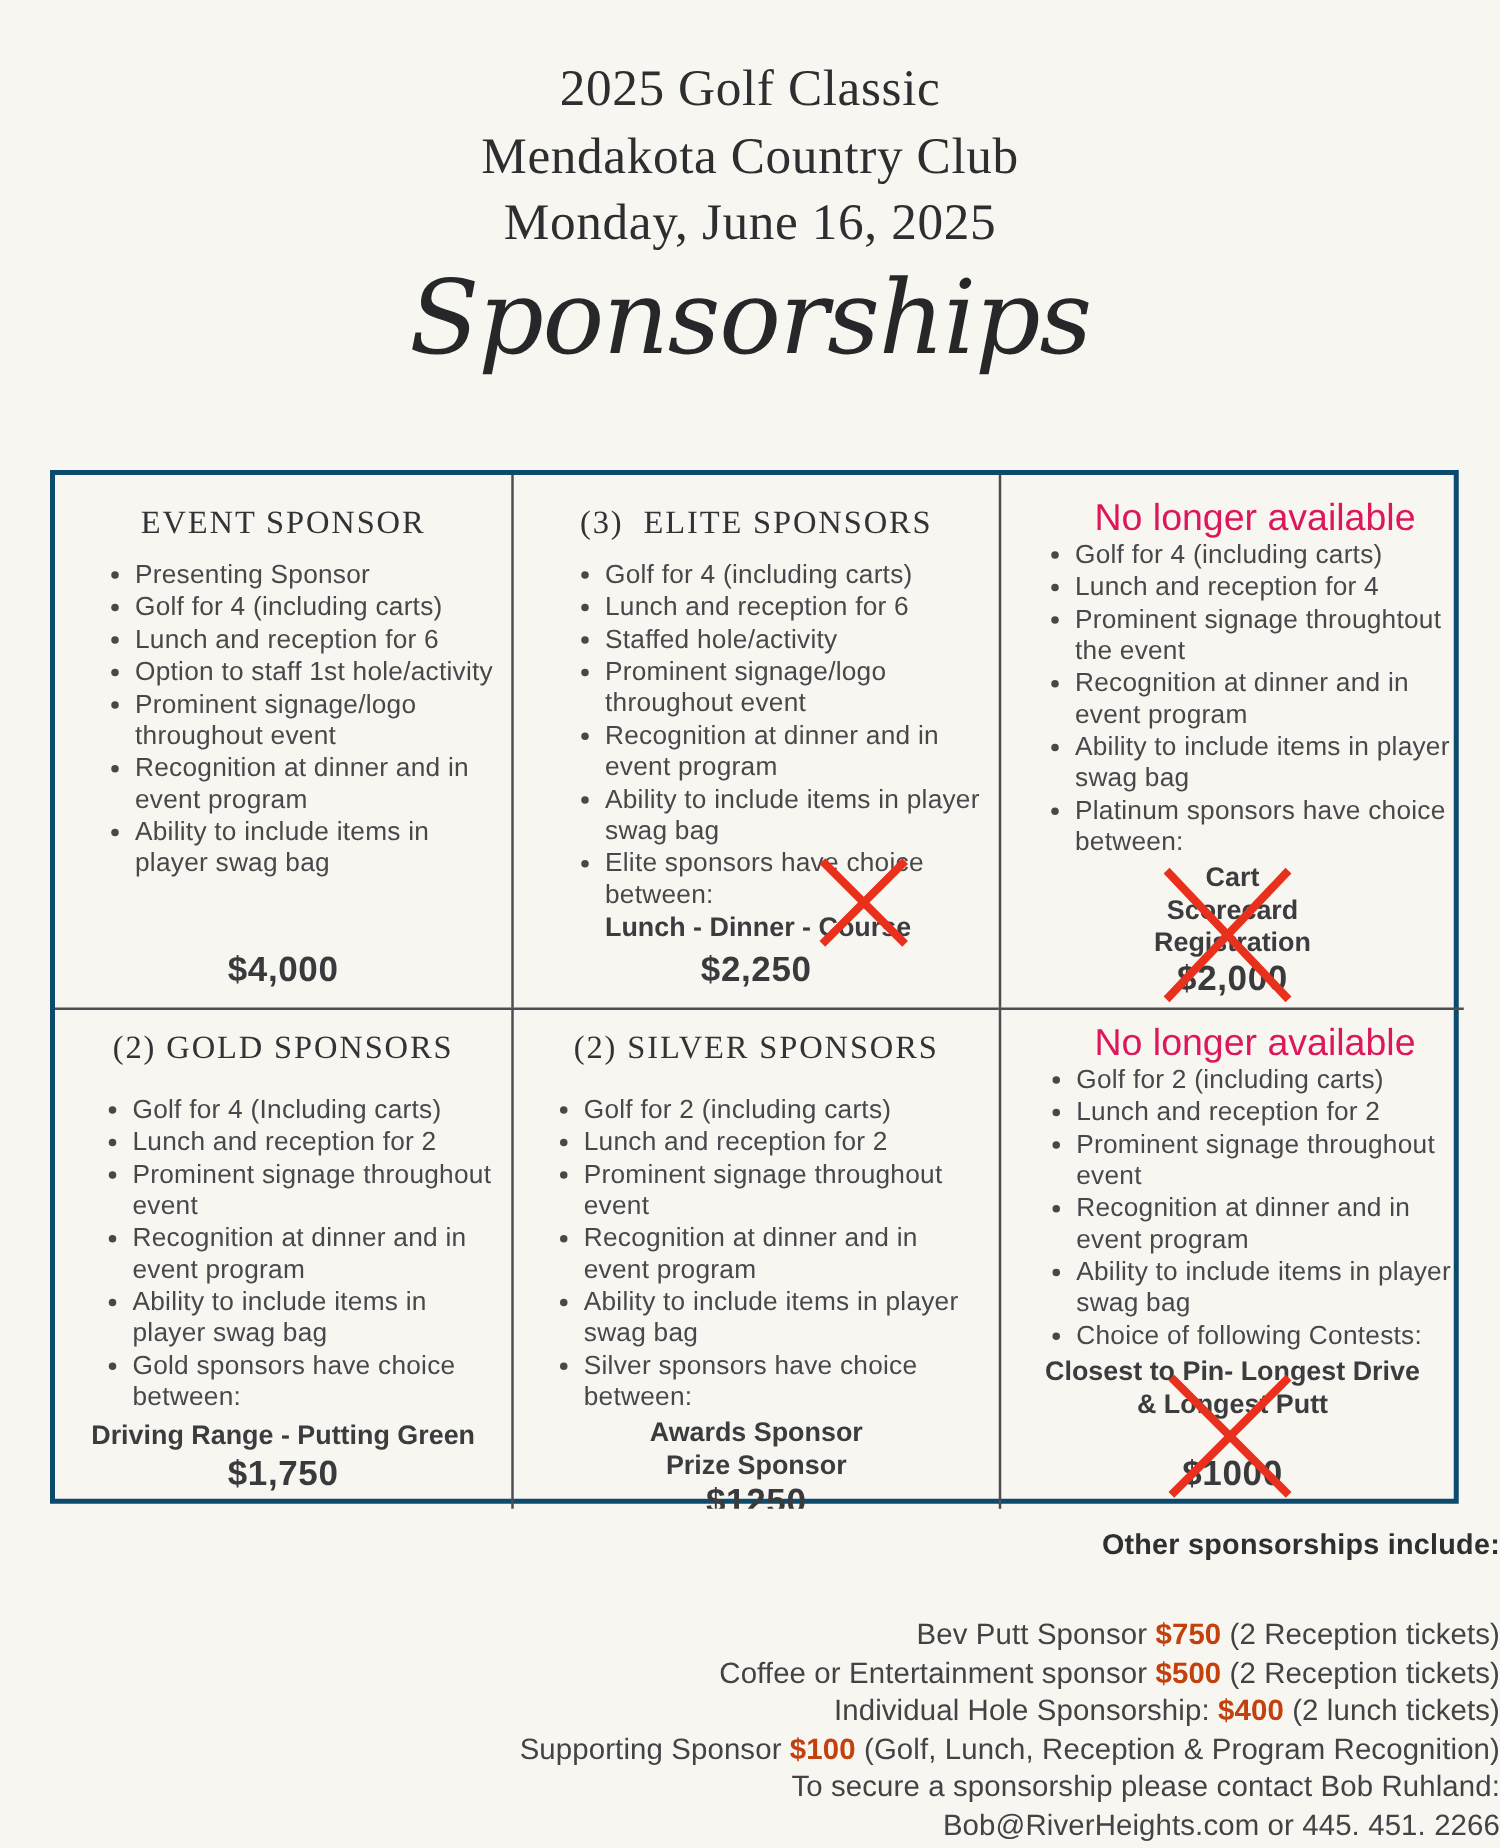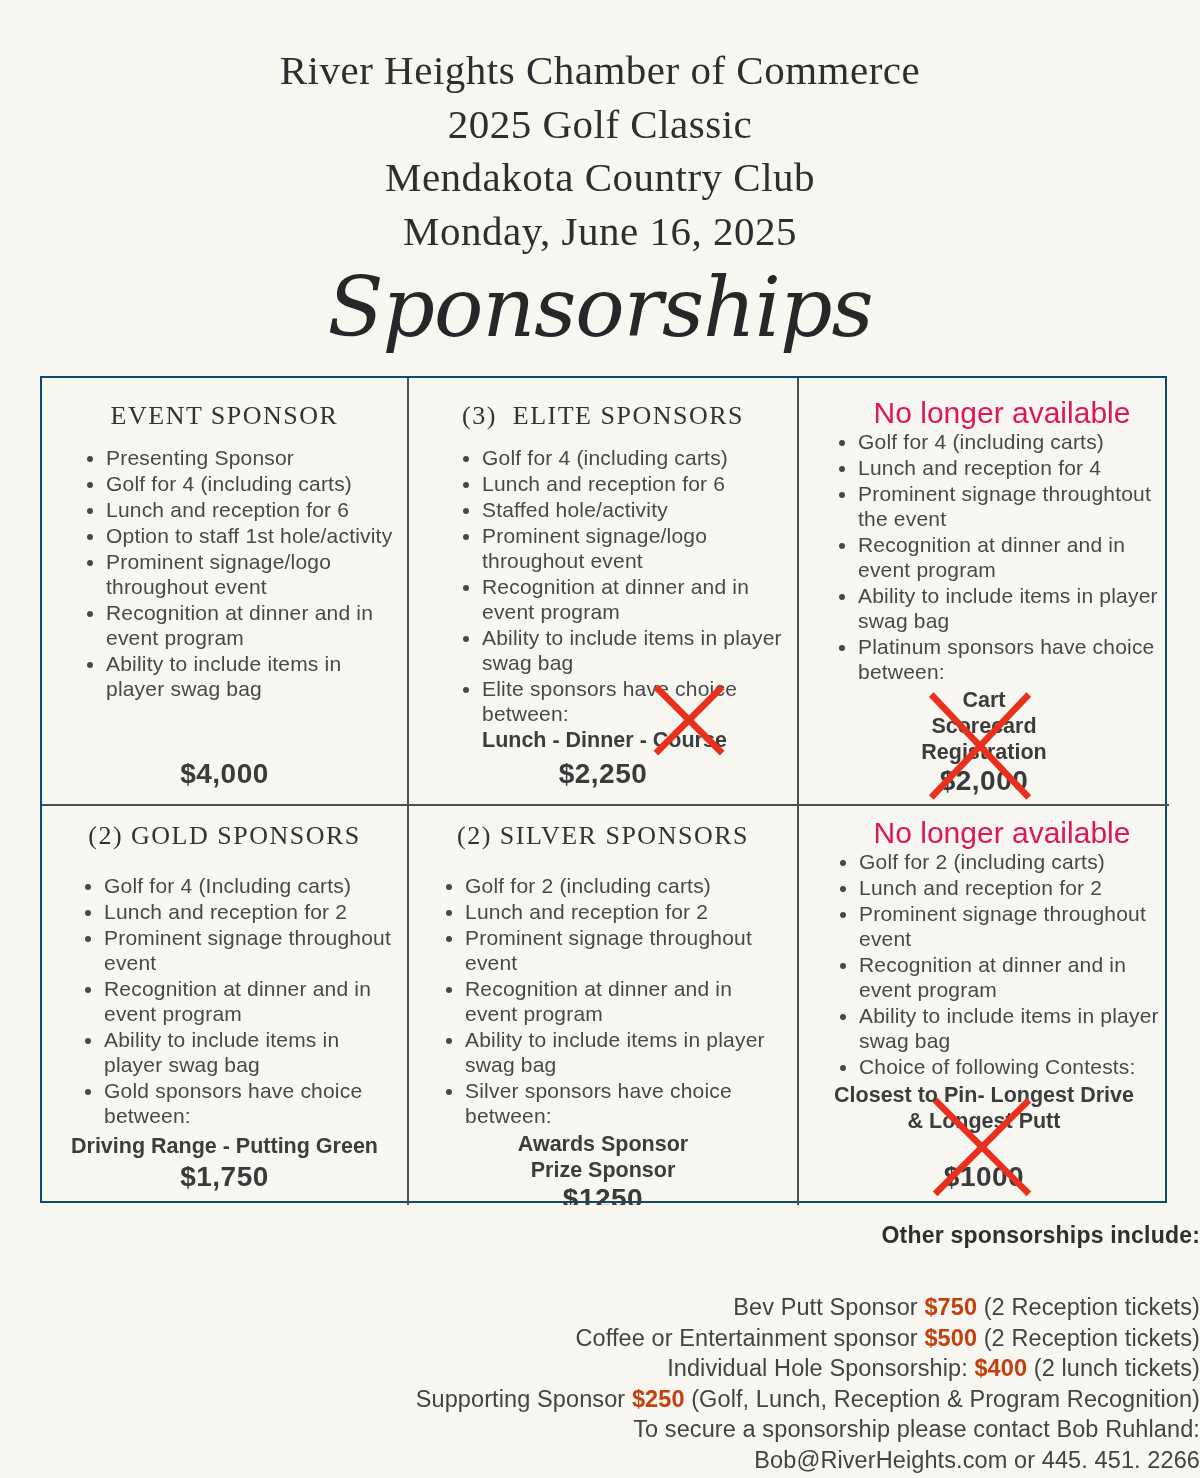--- a/index.html
+++ b/index.html
@@ -40,21 +40,21 @@
   }
 
   
   .grid {
     position: absolute;
     left: 40px; top: 376px;
     width: 1127px; height: 827px;
     display: grid;
     grid-template-columns: 365px 390px 372px;
     grid-template-rows: 426px 401px;
-    border: 2px solid #0c4a6e;
+    border: 4px solid #0c4a6e;
     background: #f8f6f1;
   }
   .cell {
     position: relative;
     display: flex;
     flex-direction: column;
     padding-top: 22px;
     overflow: hidden;
   }
   .cell.col2, .cell.col3 { border-left: 2px solid #4e4e52; }
@@ -145,21 +145,20 @@
     letter-spacing: 0.1px;
   }
   .f-line strong { font-weight: bold; color: #c2410c; }
 </style>
 </head>
 <body>
 
 <div class="page">
 
   <div class="header">
-    <div class="h-line">River Heights Chamber of Commerce</div>
     <div class="h-line">2025 Golf Classic</div>
     <div class="h-line">Mendakota Country Club</div>
     <div class="h-line">Monday, June 16, 2025</div>
     <div class="script-title">Sponsorships</div>
   </div>
 
   <div class="grid">
 
     <div class="cell c0 row1 col1">
       <div class="card-title">EVENT SPONSOR</div>
@@ -268,18 +267,18 @@
       <div class="price">$1000</div>
     </div>
 
   </div>
 
   <div class="footer">
     <div class="footer-heading">Other sponsorships include:</div>
     <div class="f-line"><span>Bev Putt Sponsor </span><strong>$750</strong><span> (2 Reception tickets)</span></div>
     <div class="f-line"><span>Coffee or Entertainment sponsor </span><strong>$500</strong><span> (2 Reception tickets)</span></div>
     <div class="f-line"><span>Individual Hole Sponsorship: </span><strong>$400</strong><span> (2 lunch tickets)</span></div>
-    <div class="f-line"><span>Supporting Sponsor </span><strong>$250</strong><span>  (Golf, Lunch, Reception &amp; Program Recognition)</span></div>
+    <div class="f-line"><span>Supporting Sponsor </span><strong>$100</strong><span>  (Golf, Lunch, Reception &amp; Program Recognition)</span></div>
     <div class="f-line"><span>To secure a sponsorship please contact Bob Ruhland:</span></div>
     <div class="f-line"><span>Bob@RiverHeights.com or 445. 451. 2266</span></div>
   </div>
 
 </div>
 
 </body></html>

